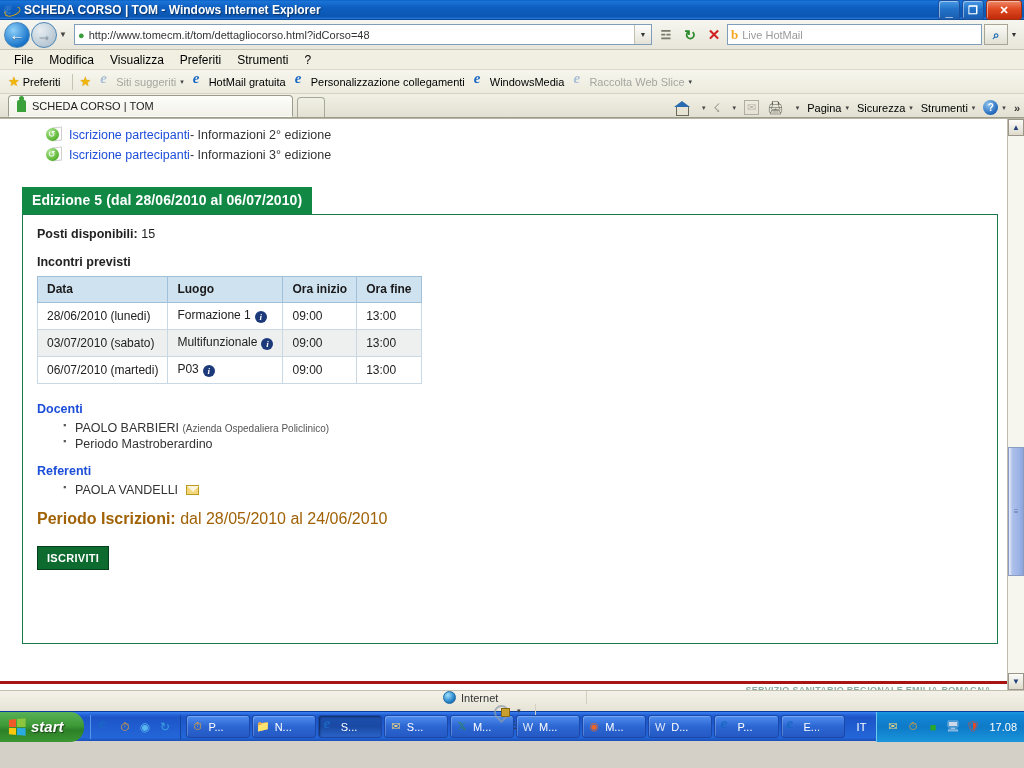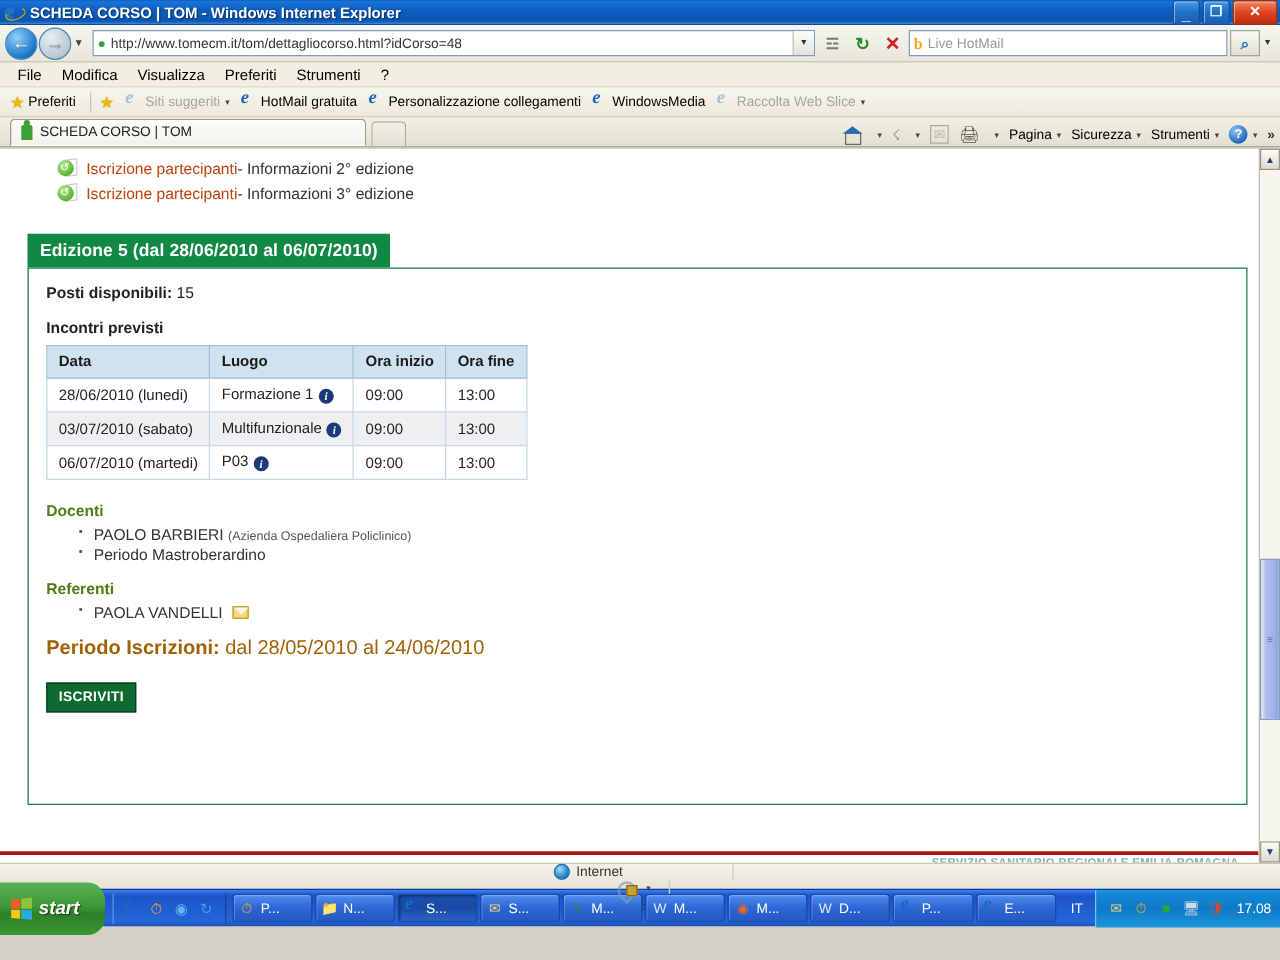--- a/index.html
+++ b/index.html
@@ -262,21 +262,21 @@
     background: radial-gradient(circle at 35% 30%, #b4e89a, #57b32e 70%, #3f8f22);
   }
   .recycle-ico .arr {
     position:absolute; left:2px; top:3px; color:#fff; font-size:9px; line-height:9px;
   }
   .recycle-ico .pg {
     position:absolute; left:6px; top:0px; width:10px;height:14px;
     border:1px solid #cfcfcf; background:rgba(255,255,255,.45);
     transform: skewY(-6deg);
   }
-  .isc-link-row a { color: #c2410c; text-decoration: none; }
+  .isc-link-row a { color: #1d4ed8; text-decoration: none; }
   .isc-link-row .tail { color: #333; }
 
   .edizione-bar {
     display: inline-block;
     margin: 22px 0 0 22px;
     background: #118844;
     color: #fff; font-weight: bold; font-size: 14px;
     padding: 5px 10px 6px 10px;
     letter-spacing: .1px;
   }
@@ -317,21 +317,21 @@
   table.meetings tr.alt td { background: #eef0f0; }
   .info-i {
     display: inline-block;
     width: 12px; height: 12px; border-radius: 50%;
     background: #1c3a7a;
     color: #fff; font-size: 9px; font-weight: bold;
     line-height: 12px; text-align: center;
     font-family: "Liberation Serif", serif; font-style: italic;
     vertical-align: -1px; margin-left: 4px;
   }
-  .sec-head { font-weight: bold; font-size: 12.5px; color: #4d7c0f; margin: 0 0 4px 0; }
+  .sec-head { font-weight: bold; font-size: 12.5px; color: #1d4ed8; margin: 0 0 4px 0; }
   ul.people { margin: 0 0 12px 0; padding: 0 0 0 38px; list-style: none; }
   ul.people li { font-size: 12.5px; color: #333; padding: 1px 0; position: relative; }
   ul.people li::before {
     content: "\25AA"; position: absolute; left: -12px; top: 0;
     color: #555; font-size: 9px;
   }
   ul.people li .org { font-size: 10px; color: #555; }
   .mail-badge {
     display: inline-block; width: 13px; height: 10px;
     background: #f4d77a; border: 1px solid #b99b22;
@@ -422,21 +422,21 @@
   }
 
   
   .taskbar {
     height: 30px;
     background: linear-gradient(to bottom, #3c81f3 0%, #2565d8 9%, #1d55c8 18%, #2366d8 88%, #1a4fb8 100%);
     display: flex; align-items: center;
     border-top: 1px solid #0a3a9c;
   }
   .startbtn {
-    height: 42px; padding: 0 20px 0 8px;
+    height: 30px; padding: 0 20px 0 8px;
     background: linear-gradient(to bottom, #58b258 0%, #3d9a36 45%, #2d8028 60%, #3a9632 100%);
     border-radius: 0 14px 14px 0;
     display: flex; align-items: center;
     color: #fff; font-weight: bold; font-style: italic; font-size: 15px;
     text-shadow: 1px 1px 1px rgba(0,0,0,.5);
     margin-right: 6px;
   }
   .winflag {
     width: 17px; height: 16px; margin-right: 6px;
     display: grid; grid-template-columns: 1fr 1fr; grid-template-rows: 1fr 1fr;

